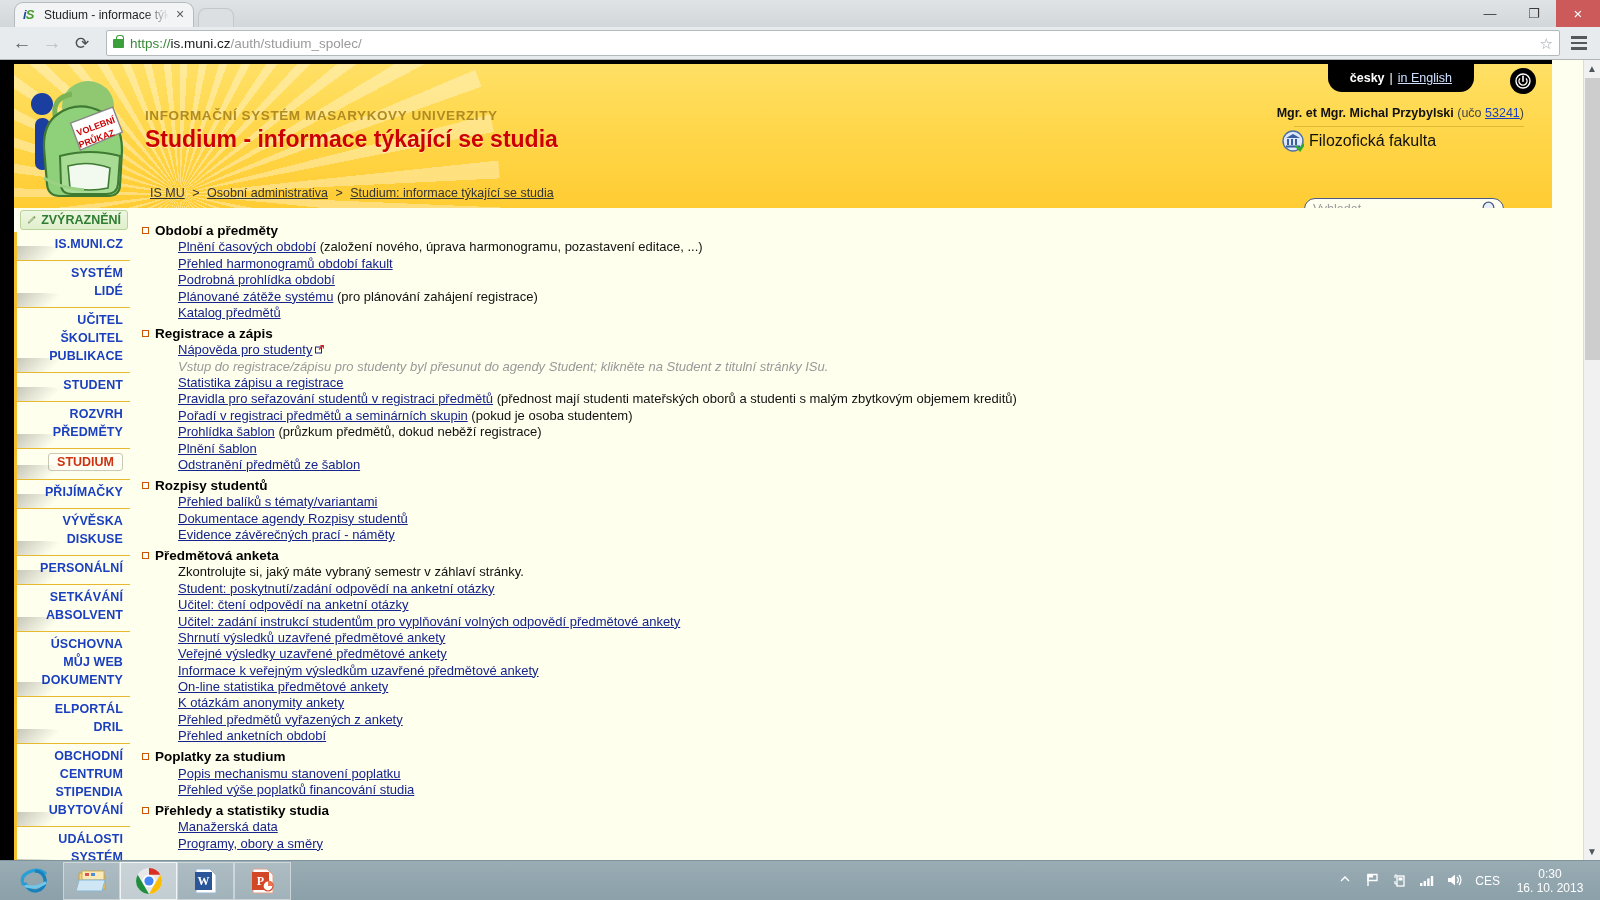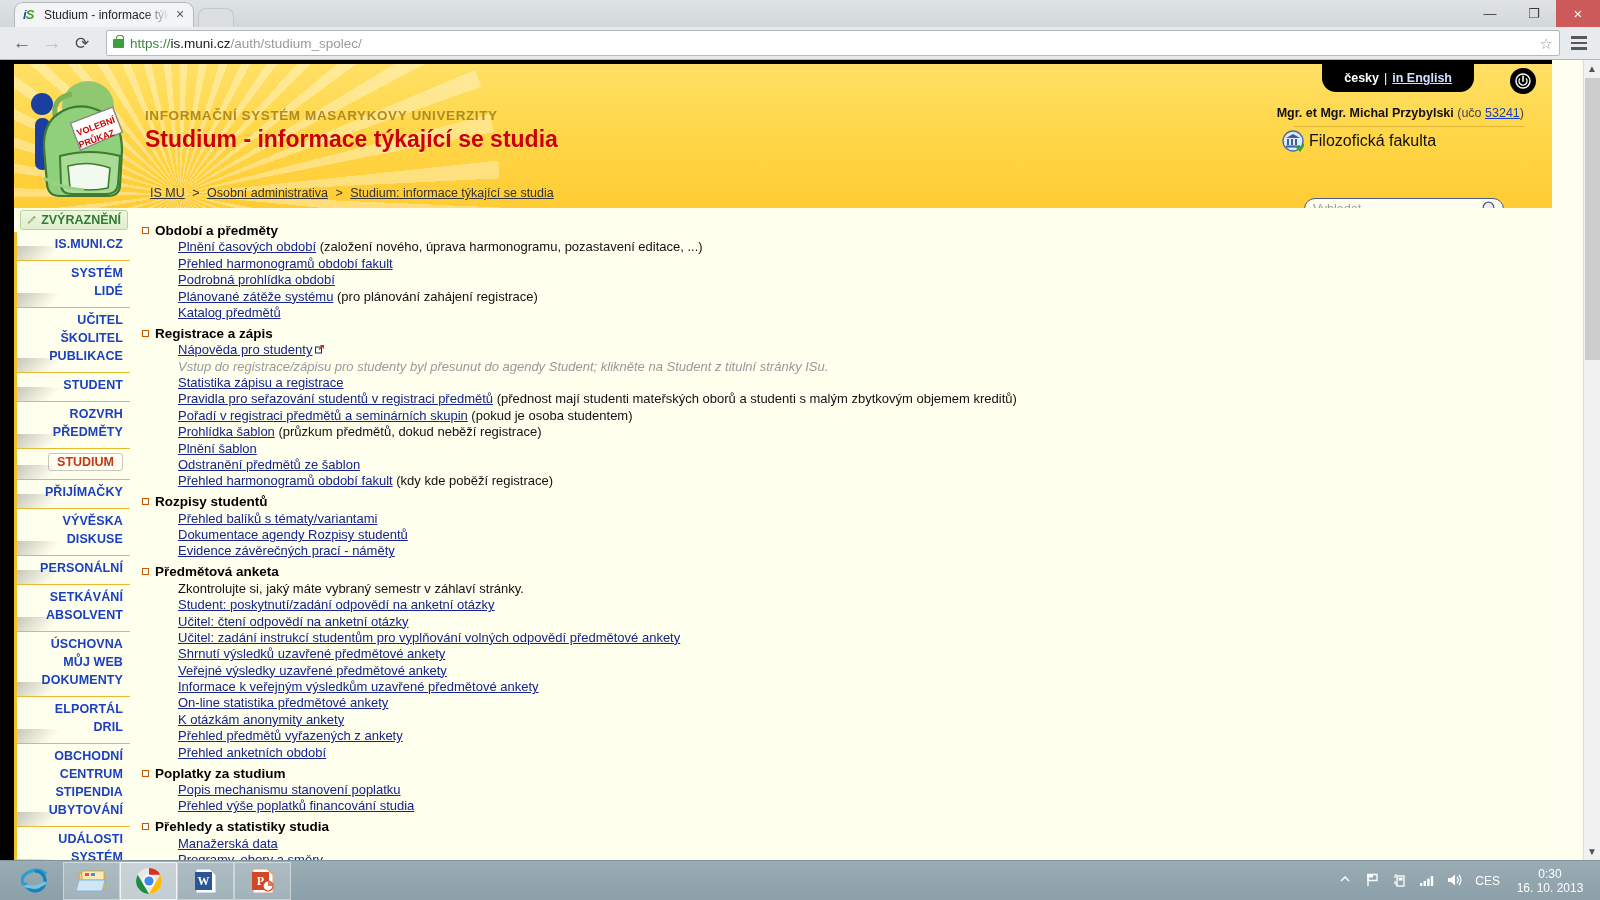--- a/index.html
+++ b/index.html
@@ -135,21 +135,21 @@
   .crumbs a { color: #333; text-decoration: underline; }
   .crumbs .sep { margin: 0 4px; color: #333; text-decoration: none; }
 
   
   .langbox {
     position: absolute; right: 78px; top: 0; height: 28px;
     background: #000; border-radius: 0 0 14px 14px;
     padding: 0 22px; display: flex; align-items: center; gap: 5px;
     font-size: 12.5px; color: #fff; font-weight: bold;
   }
-  .langbox a { color: #cfe0ff; text-decoration: underline; font-weight: bold; }
+  .langbox a { color: #cfe0ff; text-decoration: underline; font-weight: normal; }
   .langbox .bar { color: #fff; font-weight: normal; }
   .powerbtn {
     position: absolute; right: 16px; top: 4px; width: 26px; height: 26px;
     background: #000; border-radius: 50%; display:flex; align-items:center; justify-content:center;
   }
   .powerbtn svg { display: block; }
   .userline {
     position: absolute; right: 28px; top: 42px; font-size: 12.5px; color: #111;
     white-space: nowrap;
   }
@@ -503,21 +503,20 @@
                       <path d="M4 4.5 L8 0.8" stroke="#cc2222" stroke-width="1.2"></path>
                       <path d="M5.4 0.6 h3 v3" fill="none" stroke="#cc2222" stroke-width="1.1"></path>
                     </svg></span></div>
                 <div class="row italic"><span>Vstup do registrace/zápisu pro studenty byl přesunut do agendy Student; klikněte na Student z titulní stránky ISu.</span></div>
                 <div class="row"><a href="#">Statistika zápisu a registrace</a></div>
                 <div class="row"><a href="#">Pravidla pro seřazování studentů v registraci předmětů</a><span class="note"> (přednost mají studenti mateřských oborů a studenti s malým zbytkovým objemem kreditů)</span></div>
                 <div class="row"><a href="#">Pořadí v registraci předmětů a seminárních skupin</a><span class="note"> (pokud je osoba studentem)</span></div>
                 <div class="row"><a href="#">Prohlídka šablon</a><span class="note"> (průzkum předmětů, dokud neběží registrace)</span></div>
                 <div class="row"><a href="#">Plnění šablon</a></div>
                 <div class="row"><a href="#">Odstranění předmětů ze šablon</a></div>
-                <div class="row"><a href="#">Přehled harmonogramů období fakult</a><span class="note"> (kdy kde poběží registrace)</span></div>
               </div>
             </div>
             <div class="sec">
               <div class="sec-head">
                 <span class="sq"></span>
                 <span>Rozpisy studentů</span>
               </div>
               <div class="sec-list">
                 <div class="row"><a href="#">Přehled balíků s tématy/variantami</a></div>
                 <div class="row"><a href="#">Dokumentace agendy Rozpisy studentů</a></div>

